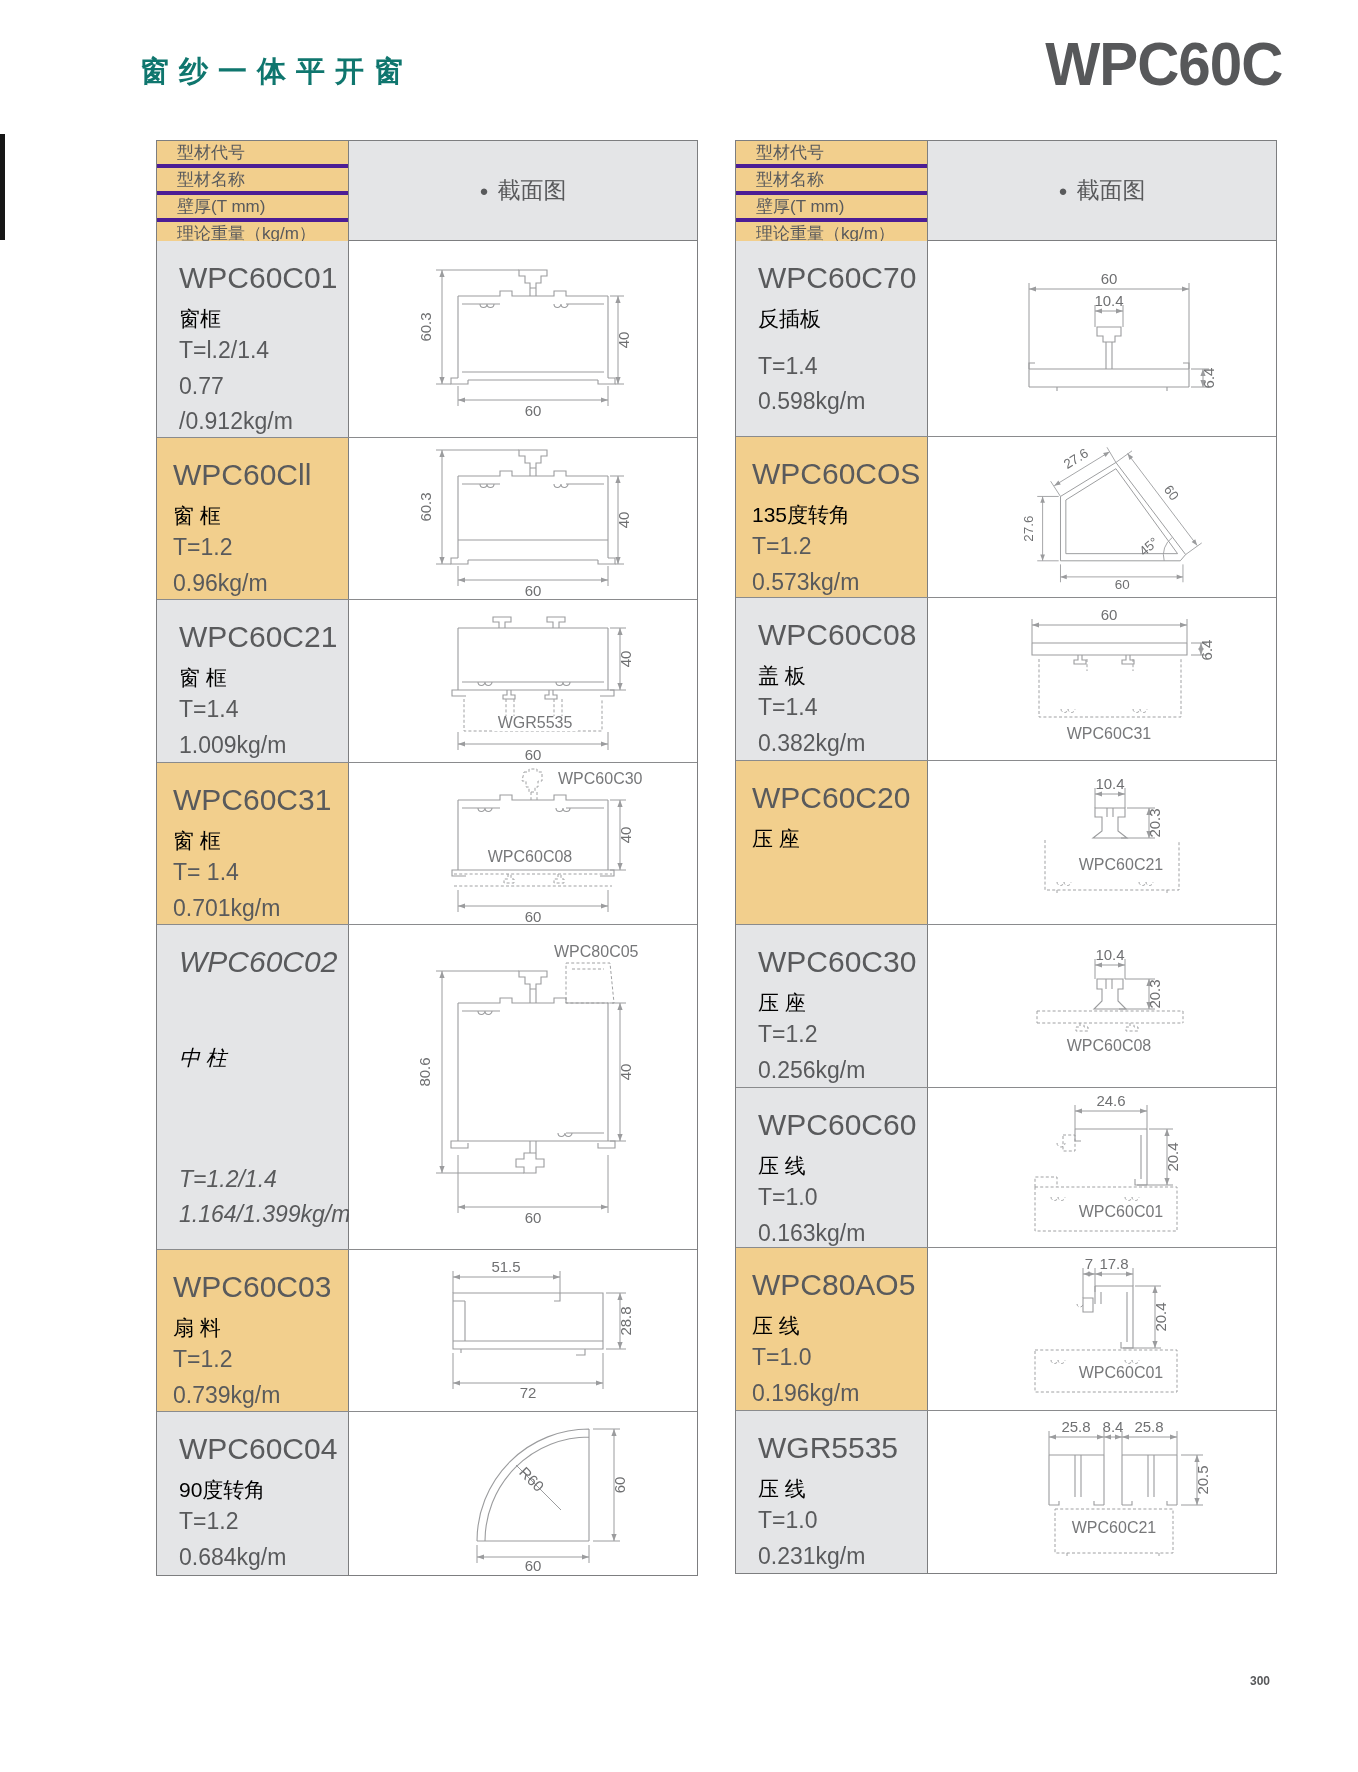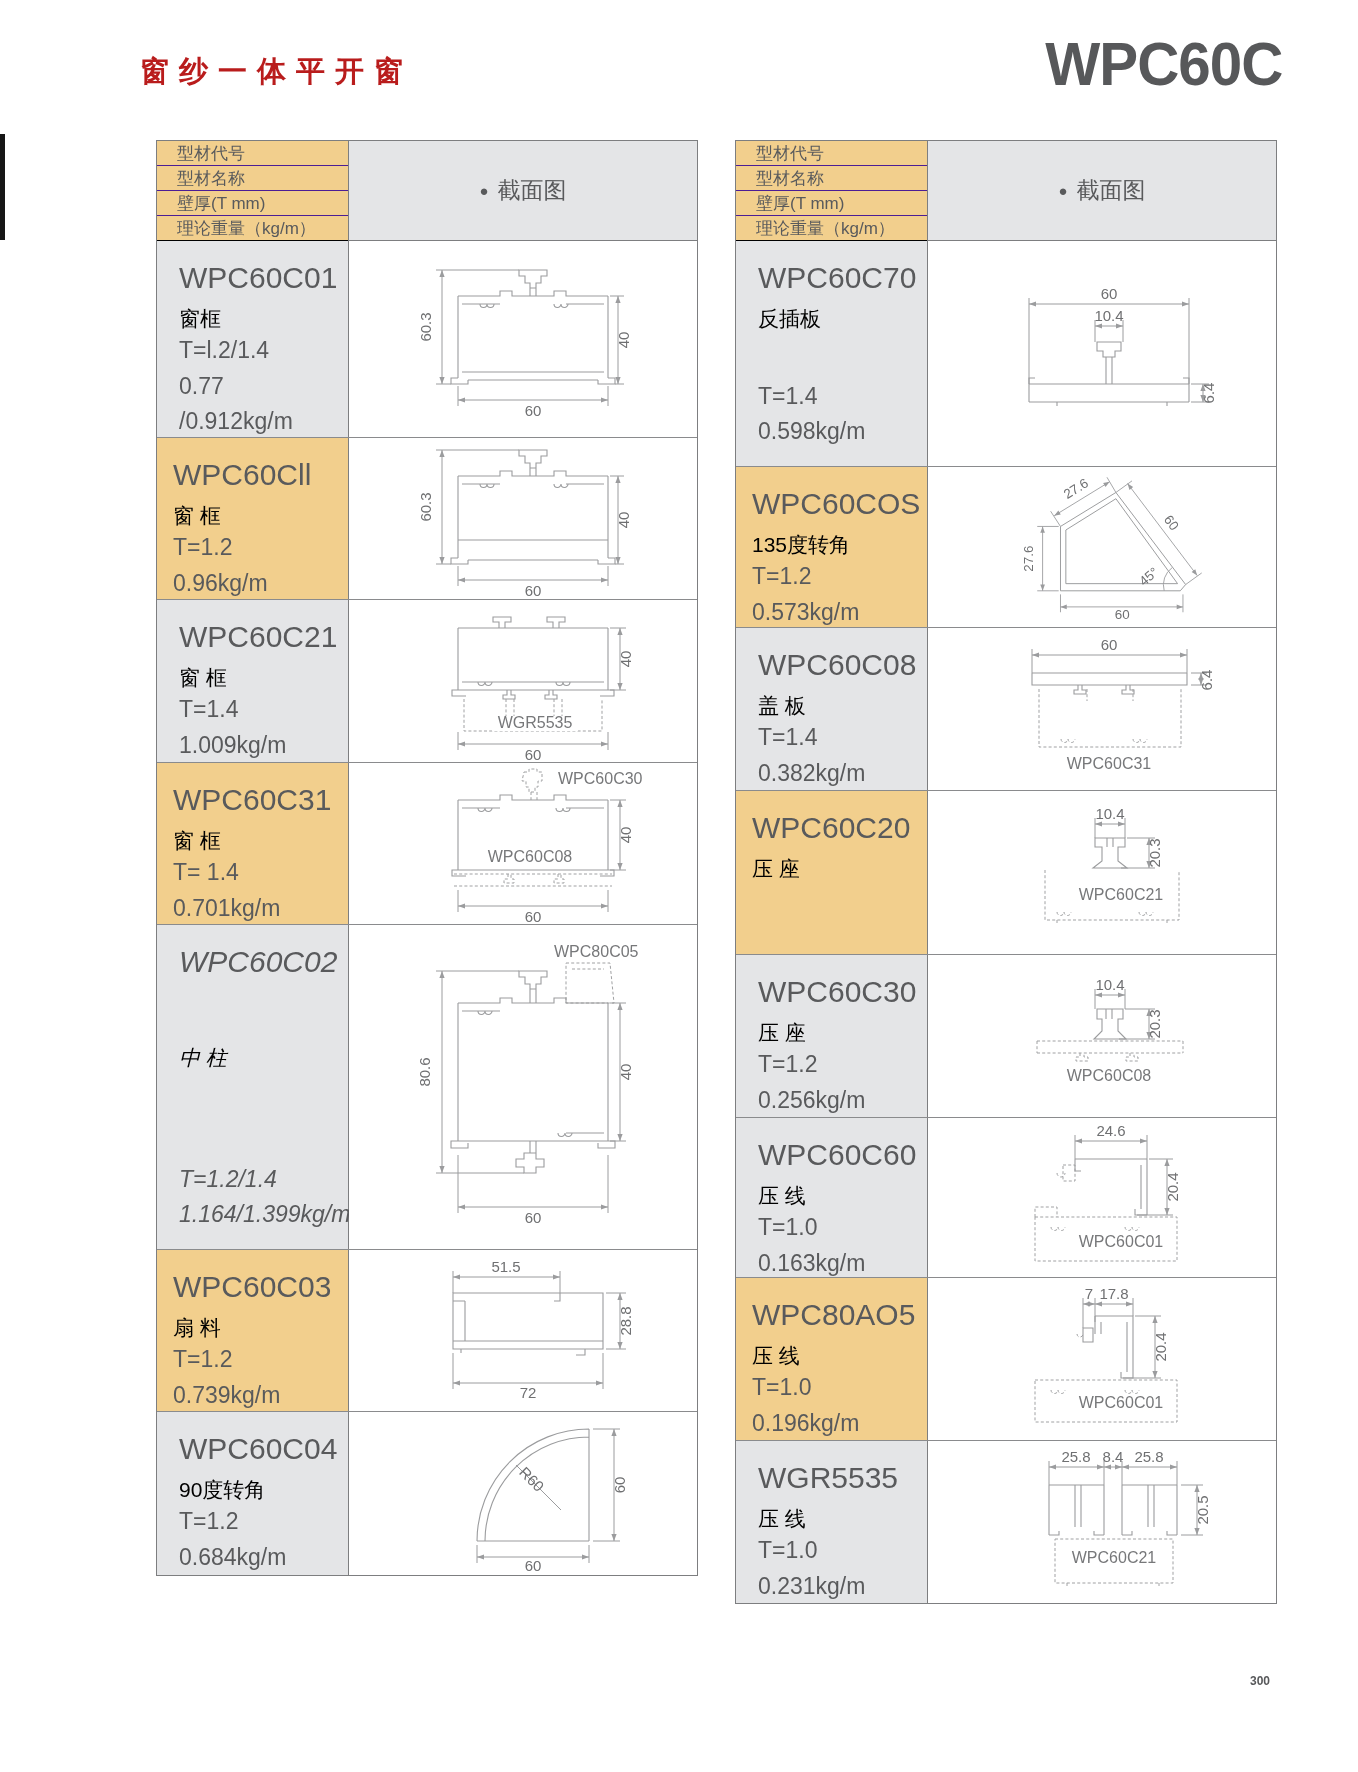--- a/index.html
+++ b/index.html
@@ -1,30 +1,30 @@
 <!DOCTYPE html>
 <html><head>
 <meta charset="utf-8">
 <style>
   html,body{margin:0;padding:0;background:#ffffff;}
   body{font-family:"Liberation Sans","DejaVu Sans",sans-serif;color:#595a5c;}
   #page{position:relative;width:1358px;height:1772px;background:#ffffff;overflow:hidden;}
 
-  .title-cn{position:absolute;left:140px;top:52px;font-size:29px;letter-spacing:10px;color:#b91c1c;font-weight:bold;}
+  .title-cn{position:absolute;left:140px;top:52px;font-size:29px;letter-spacing:10px;color:#0f766e;font-weight:bold;}
   .title-code{position:absolute;right:76px;top:28px;font-size:62px;font-weight:bold;color:#57585a;letter-spacing:-1px;transform:scaleX(.94);transform-origin:100% 50%;}
   .edge-tab{position:absolute;left:0;top:134px;width:5px;height:106px;background:#161616;}
   .page-num{position:absolute;right:88px;top:1674px;font-size:12px;font-weight:bold;color:#57585a;}
 
   .ptable{position:absolute;top:140px;width:542px;border:1px solid #7d7e80;box-sizing:border-box;background:#fff;}
   .ptable.left{left:156px;}
   .ptable.right{left:735px;}
 
   .thead{display:flex;height:100px;}
   .hleft{width:192px;box-sizing:border-box;border-right:1px solid #7d7e80;display:flex;flex-direction:column;}
-  .hcell{flex:1;background:#f2cf8d;box-sizing:border-box;border-bottom:1px solid #4c1d95;display:flex;align-items:center;padding-left:20px;font-size:17px;color:#595a5c;}
+  .hcell{flex:1;background:#f2cf8d;box-sizing:border-box;border-bottom:4px solid #4c1d95;display:flex;align-items:center;padding-left:20px;font-size:17px;color:#595a5c;}
   .hcell:last-child{border-bottom:1px solid #000000;}
   .hsection{flex:1;background:#e4e5e7;border-bottom:1px solid #7d7e80;box-sizing:border-box;display:flex;align-items:center;justify-content:center;font-size:23px;color:#595a5c;}
   .hsection .bullet{font-size:15px;margin-right:9px;}
 
   .row{display:flex;box-sizing:border-box;border-bottom:1px solid #8a8b8d;}
   .row:last-child{border-bottom:none;}
   .lcell{width:192px;box-sizing:border-box;border-right:1px solid #7d7e80;display:flex;flex-direction:column;padding:20px 10px 16px 22px;background:#e4e5e7;}
   .lcell.hl{background:#f2cf8d;padding-left:16px;}
   .lcell.vcenter{justify-content:space-between;font-style:italic;}
   .code{font-size:30px;color:#595a5c;}
@@ -351,21 +351,21 @@
         <div class="hcell">型材名称</div>
         <div class="hcell">壁厚(T mm)</div>
         <div class="hcell">理论重量（kg/m）</div>
       </div>
       <div class="hsection">
         <span class="bullet">●</span>
         <span>截面图</span>
       </div>
     </div>
 
-    <div class="row" style="height:226px">
+    <div class="row" style="height:196px">
       <div class="lcell">
         <div class="code">WPC60C70</div>
         <div class="pname">反插板</div>
         <div class="spec">
           <div>T=1.4</div>
           <div>0.598kg/m</div>
         </div>
       </div>
       <div class="dcell">
         <svg width="330" height="132" viewBox="0 0 330 132">

